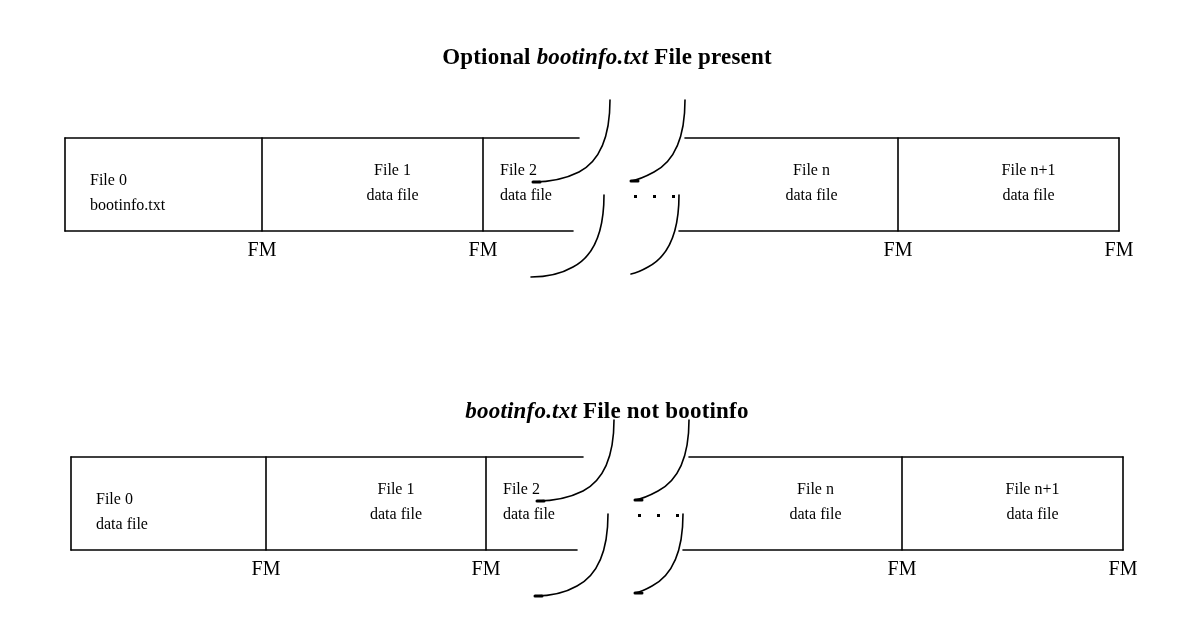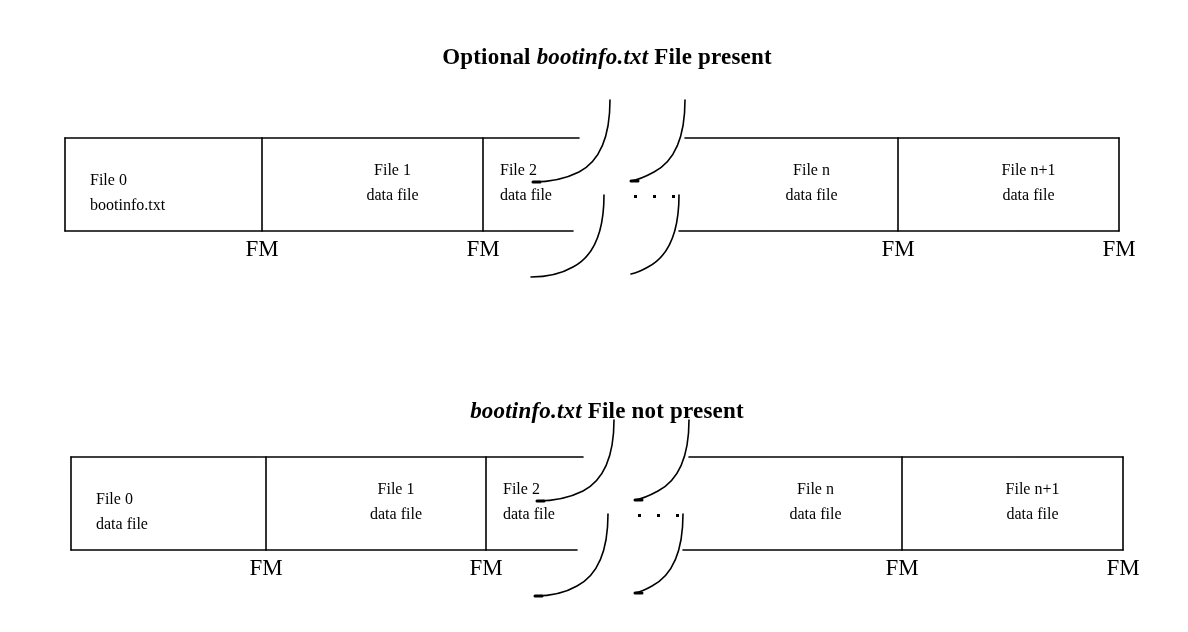--- a/index.html
+++ b/index.html
@@ -54,21 +54,21 @@
     white-space: nowrap;
   }
   .cell-text .l1 { display: block; }
   .cell-text .l2 { display: block; }
   .cell-text.centered { text-align: center; margin-left: 20px; }
   .cell-text.left { text-align: left; }
 
   
   .fm-label {
     position: absolute;
-    font-size: 23px;
+    font-size: 20px;
     line-height: 22px;
     text-align: center;
     white-space: nowrap;
   }
 
   
   .dots {
     position: absolute;
   }
   .dots i {
@@ -172,21 +172,21 @@
   <div class="fm-label" style="left:219px; top:238px; width:60px;">FM</div>
   <div class="fm-label" style="left:440px; top:238px; width:60px;">FM</div>
   <div class="fm-label" style="left:855px; top:238px; width:60px;">FM</div>
   <div class="fm-label" style="left:1076px; top:238px; width:60px;">FM</div>
 
   <div class="dots" style="left:621px; top:186px;">
     <i></i><i></i><i></i>
   </div>
 
   <div class="title" id="title-2">
-    <span></span><span class="ital">bootinfo.txt</span><span> File not present</span>
+    <span></span><span class="ital">bootinfo.txt</span><span> File not bootinfo</span>
   </div>
 
   <div class="cell-text left" style="left:83px; top:486px; width:170px;">
     <span class="l1">File 0</span>
     <span class="l2">data file</span>
   </div>
 
   <div class="cell-text centered" style="left:253px; top:476px; width:220px;">
     <span class="l1">File 1</span>
     <span class="l2">data file</span>

